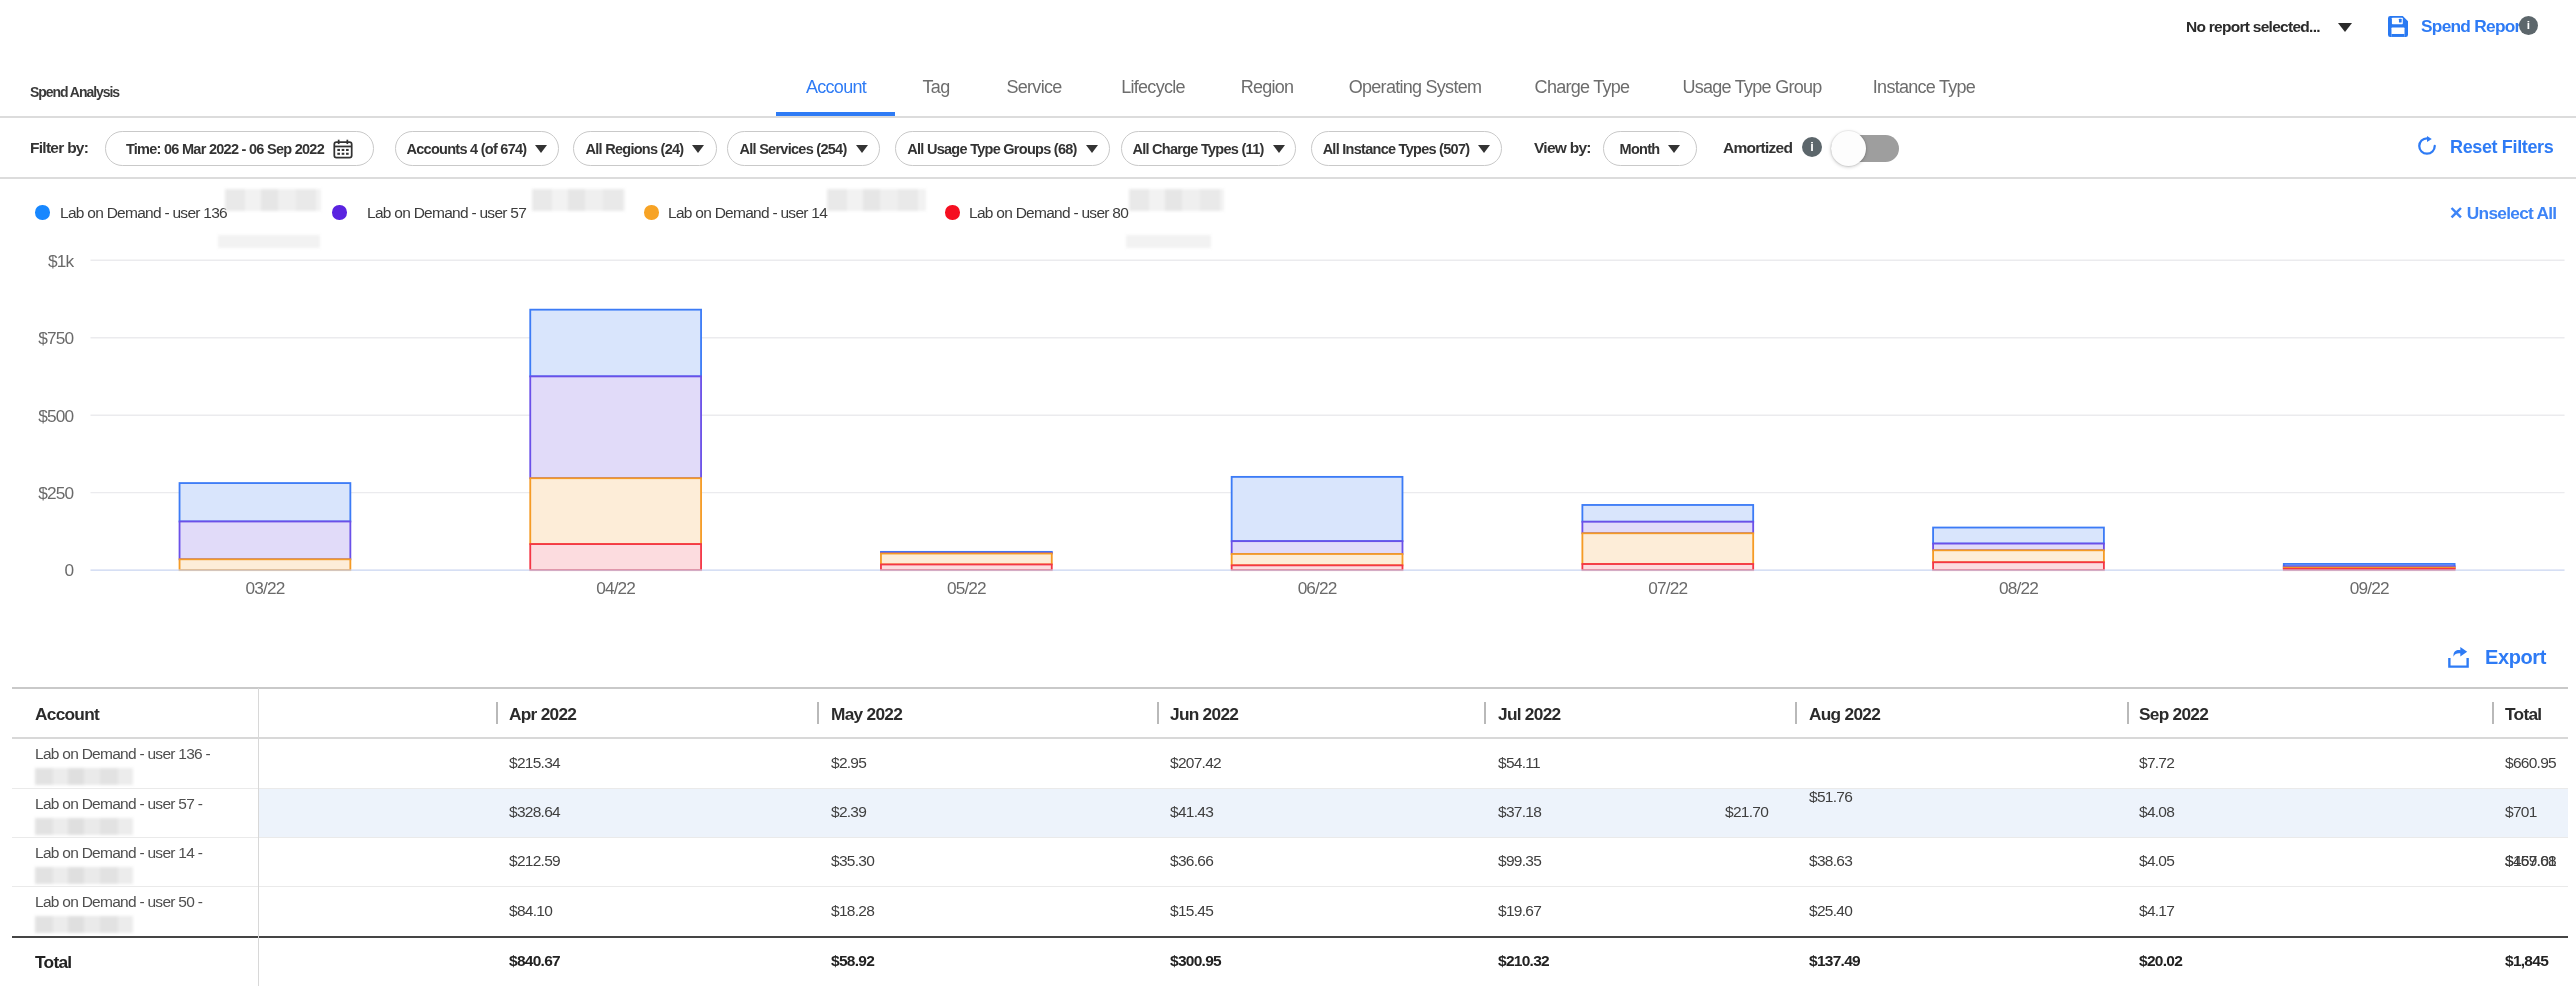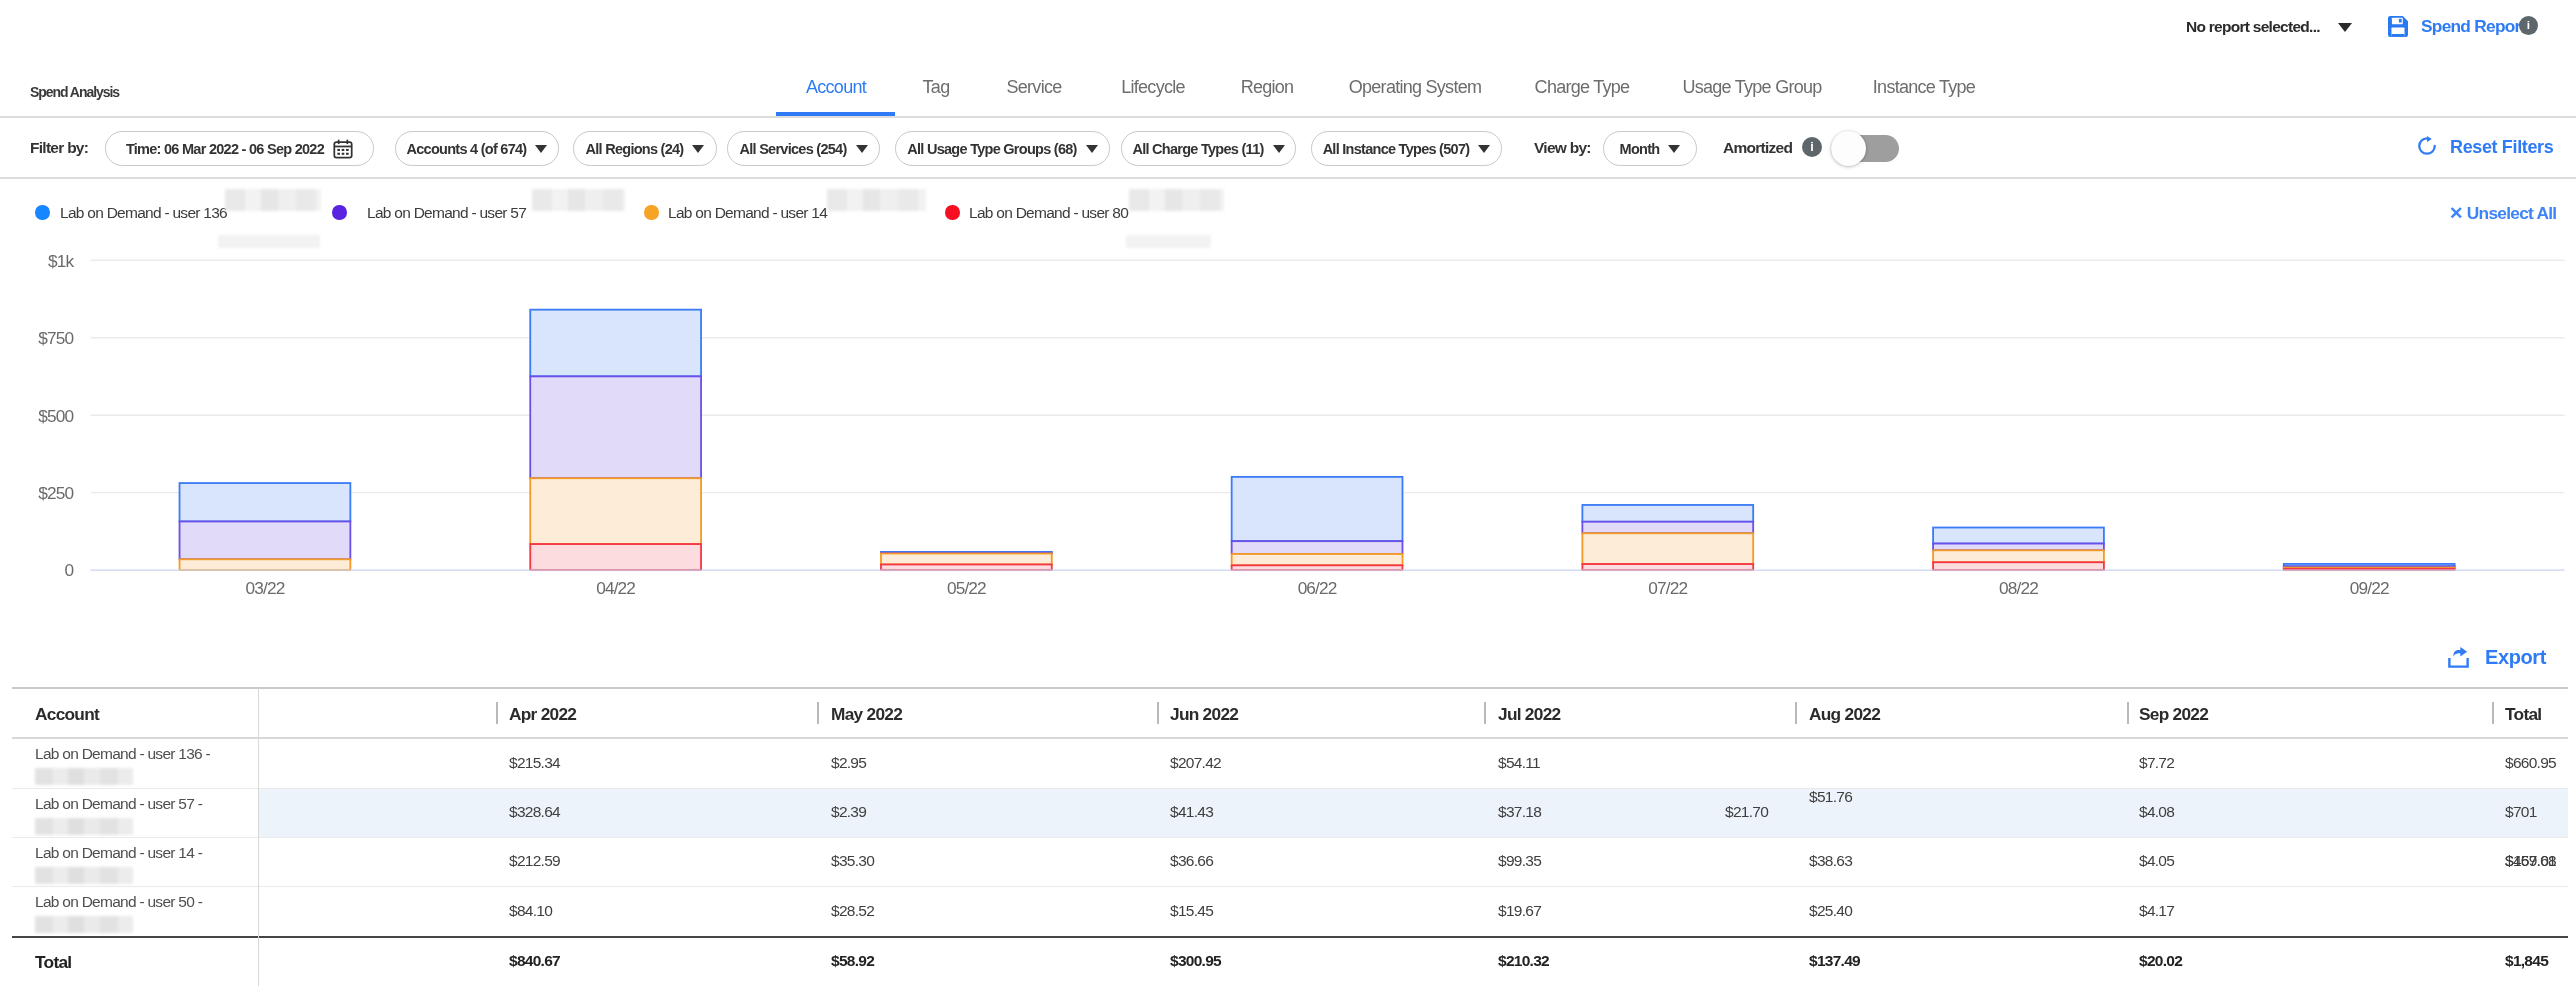--- a/index.html
+++ b/index.html
@@ -221,21 +221,21 @@
 <div class="tval" style="left:831px;top:852px">$35.30</div>
 <div class="tval" style="left:1170px;top:852px">$36.66</div>
 <div class="tval" style="left:1498px;top:852px">$99.35</div>
 <div class="tval" style="left:1809px;top:852px">$38.63</div>
 <div class="tval" style="left:2139px;top:852px">$4.05</div>
 <div class="tval" style="left:2505px;top:852px">$459.61</div>
 <div class="rsep" style="top:886px"></div>
 <div class="acct" style="top:893px">Lab on Demand - user 50 -</div>
 <div class="ablur" style="top:916px"></div>
 <div class="tval" style="left:509px;top:902px">$84.10</div>
-<div class="tval" style="left:831px;top:902px">$28.52</div>
+<div class="tval" style="left:831px;top:902px">$18.28</div>
 <div class="tval" style="left:1170px;top:902px">$15.45</div>
 <div class="tval" style="left:1498px;top:902px">$19.67</div>
 <div class="tval" style="left:1809px;top:902px">$25.40</div>
 <div class="tval" style="left:2139px;top:902px">$4.17</div>
 <div class="tval" style="left:2505px;top:852px">$167.08</div>
 <div class="ttotal" style="left:35px;top:952px">Total</div>
 <div class="tval b" style="left:509px;top:952px">$840.67</div>
 <div class="tval b" style="left:831px;top:952px">$58.92</div>
 <div class="tval b" style="left:1170px;top:952px">$300.95</div>
 <div class="tval b" style="left:1498px;top:952px">$210.32</div>

